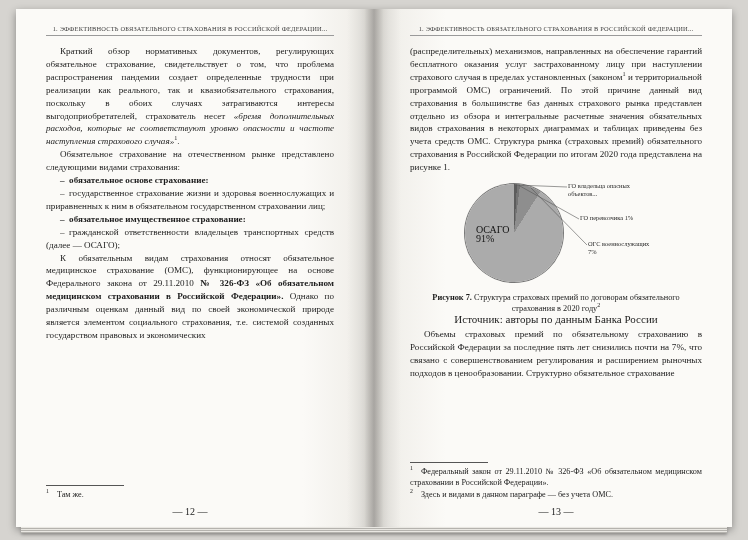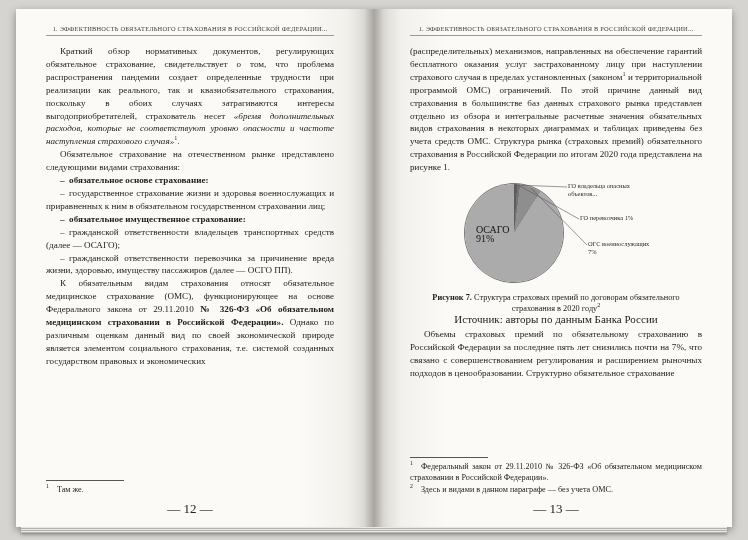--- a/index.html
+++ b/index.html
@@ -44,21 +44,21 @@
   .body-text p{margin:0;}
   .indent{text-indent:14px;}
   .bold{font-weight:bold;}
   em{font-style:italic;}
   sup.fnref{font-size:6.2px;line-height:0;}
   .fn-block{margin-top:auto;}
   .fn-rule{width:78px;border-top:1px solid #555;margin-bottom:3px;}
   .footnote{font-size:8.2px;line-height:11px;text-align:justify;margin:0 0 1px;}
   .footnote sup{font-size:5.8px;line-height:0;}
   .footnote .fn-text{margin-left:8px;}
-  .page-number{text-align:center;font-size:13px;margin-top:5px;color:#222;}
+  .page-number{text-align:center;font-size:10px;margin-top:5px;color:#222;}
   
   .figure{margin:6px 0 4px;}
   .chart{position:relative;height:112px;}
   .pie{
     position:absolute;left:55px;top:4px;width:98px;height:98px;border-radius:50%;
     box-shadow:0 0 0 1px #777;
   }
   .pie-label{
     position:absolute;left:66px;top:46px;font-size:10px;line-height:8.6px;
     color:#141414;text-align:left;
@@ -78,21 +78,20 @@
 
   <div class="page left">
     <div class="running-header">1. ЭФФЕКТИВНОСТЬ ОБЯЗАТЕЛЬНОГО СТРАХОВАНИЯ В РОССИЙСКОЙ ФЕДЕРАЦИИ...</div>
     <div class="body-text">
       <p class="indent"><span>Краткий обзор нормативных документов, регулирующих обязательное страхование, свидетельствует о том, что проблема распространения пандемии создает определенные трудности при реализации как реального, так и квазиобязательного страхования, поскольку в обоих случаях затрагиваются интересы выгодоприобретателей, страхователь несет </span><em>«бремя дополнительных расходов, которые не соответствуют уровню опасности и частоте наступления страхового случая»</em><sup class="fnref">1</sup><span>.</span></p>
       <p class="indent">Обязательное страхование на отечественном рынке представлено следующими видами страхования:</p>
       <p class="indent bold">– обязательное основе страхование:</p>
       <p class="indent">– государственное страхование жизни и здоровья военнослужащих и приравненных к ним в обязательном государственном страховании лиц;</p>
       <p class="indent bold">– обязательное имущественное страхование:</p>
       <p class="indent">– гражданской ответственности владельцев транспортных средств (далее — ОСАГО);</p>
-      <p class="indent">– гражданской ответственности перевозчика за причинение вреда жизни, здоровью, имуществу пассажиров (далее — ОСГО ПП).</p>
       <p class="indent"><span>К обязательным видам страхования относят обязательное медицинское страхование (ОМС), функционирующее на основе Федерального закона от 29.11.2010 </span><strong>№ 326-ФЗ «Об обязательном медицинском страховании в Российской Федерации».</strong><span> Однако по различным оценкам данный вид по своей экономической природе является элементом социального страхования, т.е. системой созданных государством правовых и экономических</span></p>
     </div>
     <div class="fn-block">
       <div class="fn-rule"></div>
       <p class="footnote"><sup>1</sup><span class="fn-text">Там же.</span></p>
     </div>
     <div class="page-number">— 12 —</div>
   </div>
 
   <div class="page right">

